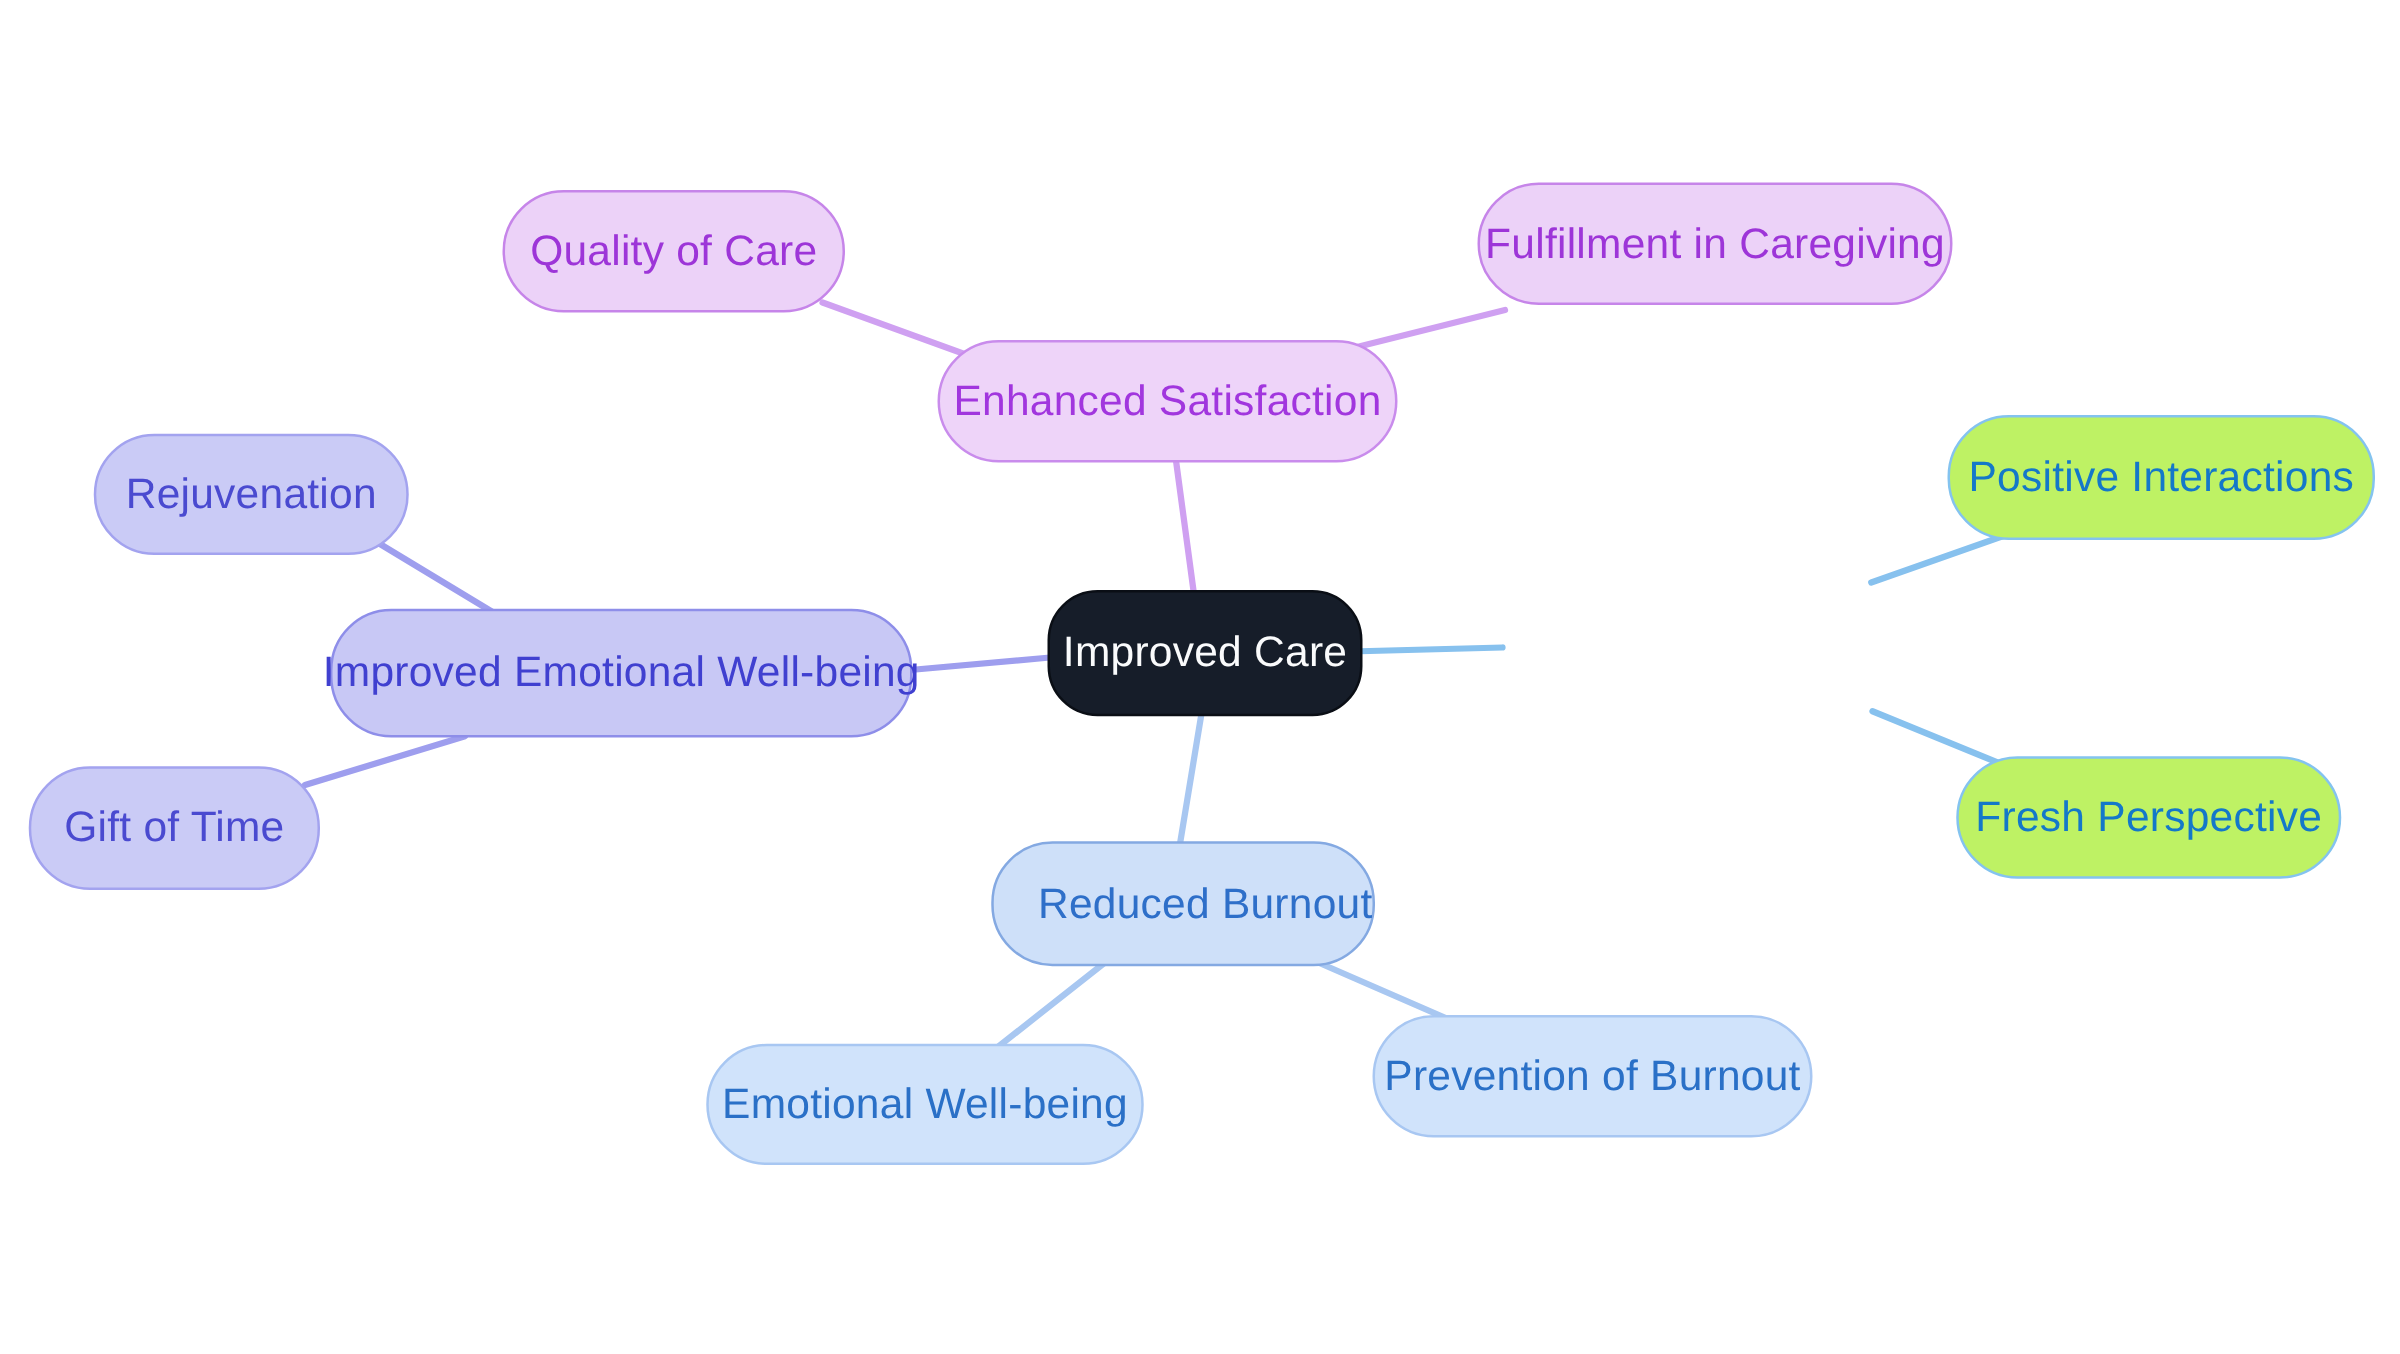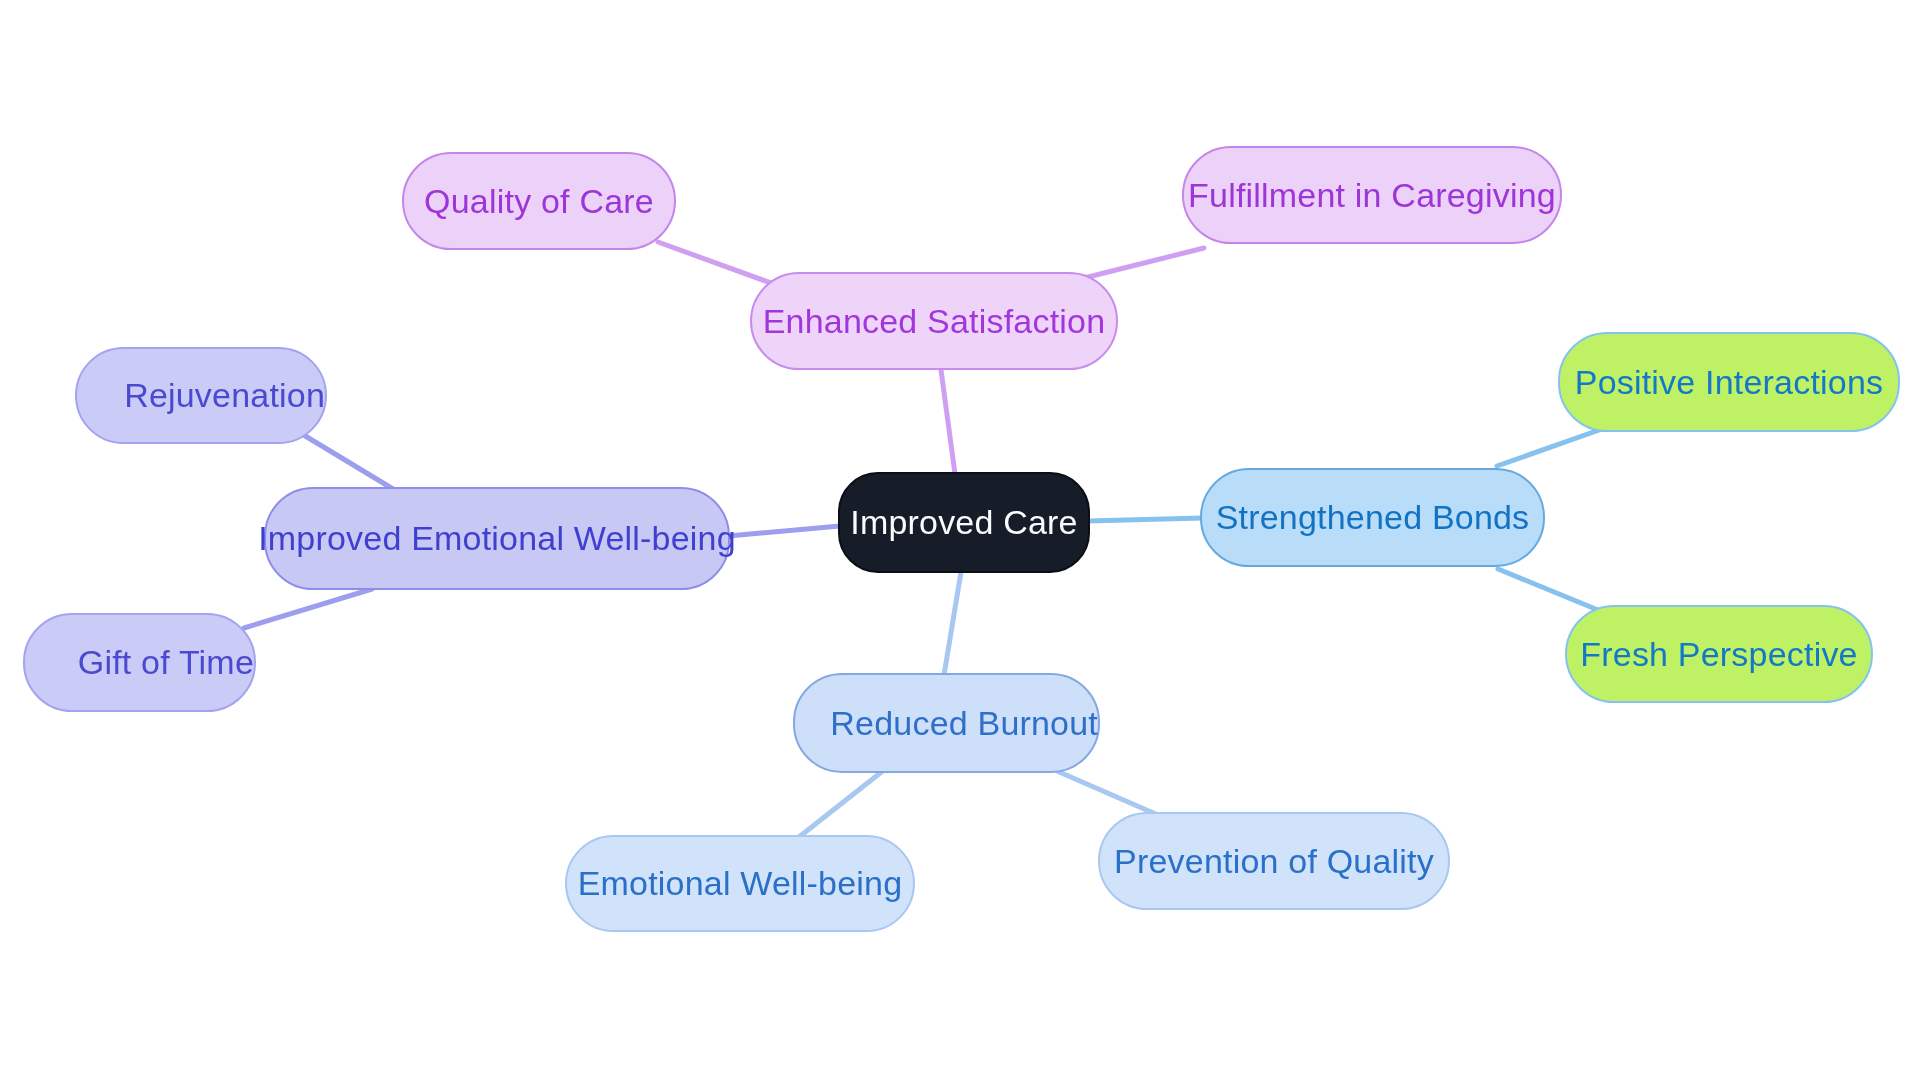--- a/index.html
+++ b/index.html
@@ -35,21 +35,21 @@
     border: 2px solid #0a0e15;
     color: #fafbfc;
     border-radius: 40px;
     left: 838px; top: 472px; width: 252px; height: 101px;
   }
   
   .purple-branch { background: #eed4f9; border: 2px solid #c98cec; color: #a136de; }
   .purple-child  { background: #ecd2f8; border: 2px solid #c685e9; color: #9d35d8; }
   
   .lavender-branch { background: #c8c8f5; border: 2px solid #8e8ee9; color: #4040d0; }
-  .lavender-child  { background: #cacbf6; border: 2px solid #a3a3ef; color: #4a4ad0; justify-content: flex-end; }
+  .lavender-child  { background: #cacbf6; border: 2px solid #a3a3ef; color: #4a4ad0; }
   
   .blue-branch { background: #b9ddf9; border: 2px solid #65a9de; color: #1272c3; }
   .blue-child  { background: #bef264; border: 2px solid #84c3ef; color: #1478c9; }
   
   .paleblue-branch { background: #cee0f9; border: 2px solid #84a9e2; color: #2e6fc9; justify-content: flex-end; }
   .paleblue-child  { background: #d0e3fb; border: 2px solid #a8c7f2; color: #2a70c7; }
 
   .n-enhanced      { left: 750px;  top: 272px; width: 368px; height: 98px; }
   .n-quality       { left: 402px;  top: 152px; width: 274px; height: 98px; }
   .n-fulfillment   { left: 1182px; top: 146px; width: 380px; height: 98px; text-align: right; }
@@ -104,33 +104,30 @@
   <div class="node lavender-branch n-improved">
     <span>Improved Emotional Well-being</span>
   </div>
   <div class="node lavender-child n-rejuvenation">
     <span>Rejuvenation</span>
   </div>
   <div class="node lavender-child n-gift">
     <span>Gift of Time</span>
   </div>
 
-  <div class="node blue-branch n-strengthened">
-    <span>Strengthened Bonds</span>
-  </div>
   <div class="node blue-child n-positive">
     <span>Positive Interactions</span>
   </div>
   <div class="node blue-child n-fresh">
     <span>Fresh Perspective</span>
   </div>
 
   <div class="node paleblue-branch n-reduced">
     <span>Reduced Burnout</span>
   </div>
   <div class="node paleblue-child n-emotional">
     <span>Emotional Well-being</span>
   </div>
   <div class="node paleblue-child n-prevention">
-    <span>Prevention of Quality</span>
+    <span>Prevention of Burnout</span>
   </div>
 
 </div>
 
 </body></html>

